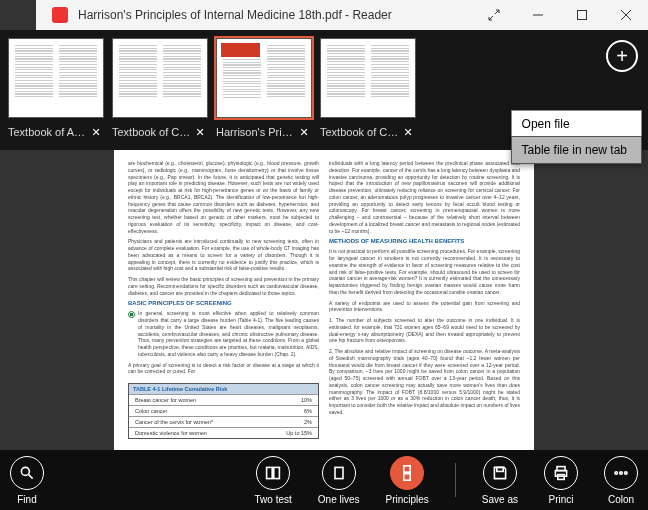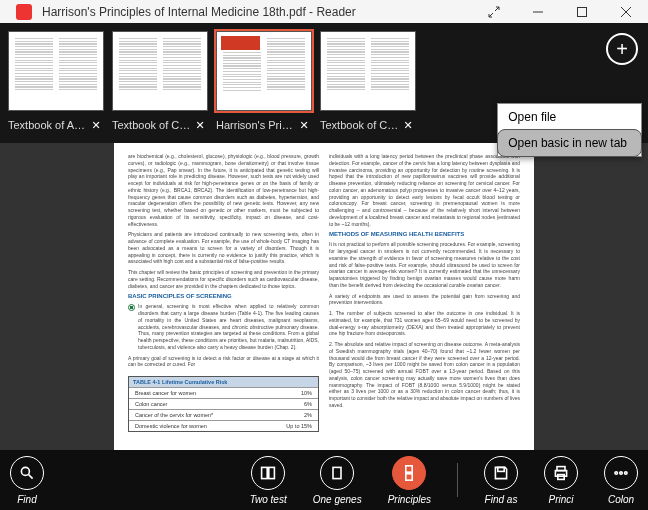--- a/index.html
+++ b/index.html
@@ -1,55 +1,55 @@
 <!DOCTYPE html>
 <html><head>
 <meta charset="utf-8">
 <style>
   * { box-sizing: border-box; margin: 0; padding: 0; font-family: "Segoe UI", Arial, sans-serif; }
   body { width: 648px; height: 510px; background: #333; overflow: hidden; display: flex; flex-direction: column; }
   
-  .titlebar { height: 23px; background: #f5f5f5; display: flex; align-items: center; padding-left: 16px; position: relative; }
+  .titlebar { height: 30px; background: #f5f5f5; display: flex; align-items: center; padding-left: 16px; position: relative; margin-left: 36px; }
   .titlebar-icon { width: 16px; height: 16px; background: #e33; border-radius: 3px; margin-right: 10px; }
   .titlebar-title { font-size: 12px; color: #333; }
   .titlebar-controls { margin-left: auto; display: flex; }
   .titlebar-btn { width: 44px; height: 30px; display: flex; align-items: center; justify-content: center; font-size: 10px; color: #333; }
   .titlebar-btn svg { width: 12px; height: 12px; stroke: #333; stroke-width: 1; fill: none; }
   
   .tabstrip { height: 120px; background: #161616; display: flex; align-items: flex-start; padding: 8px 6px; position: relative; gap: 4px; }
   .tab { width: 100px; display: flex; flex-direction: column; align-items: center; }
   .tab-thumb { width: 96px; height: 80px; background: #fff; border: 1px solid #555; overflow: hidden; position: relative; }
   .tab.selected .tab-thumb { outline: 2px solid #e6583b; }
   .tab-thumb .fake-col { position:absolute; top:6px; bottom:6px; width:40%; }
   .tab-thumb .fake-col.left { left:6px; }
   .tab-thumb .fake-col.right { right:6px; }
   .tab-thumb .orange-band { position:absolute; top:4px; left:4px; width:42%; height:14px; background:#d03a24; }
   .tab-label-row { width:100%; display:flex; align-items:center; justify-content:space-between; margin-top:6px; padding:0 2px; }
   .tab-label { font-size:11px; color:#ddd; white-space:nowrap; overflow:hidden; text-overflow:ellipsis; flex:1; }
   .tab-close { width:16px; height:16px; display:flex; align-items:center; justify-content:center; color:#fff; font-size:11px; }
   .add-btn { position:absolute; top:10px; right:10px; width:32px; height:32px; border:2px solid #fff; border-radius:50%; display:flex; align-items:center; justify-content:center; color:#fff; font-size:20px; line-height:1; }
   
   .dropdown { position:absolute; top: 80px; right: 6px; background:#fff; border:1px solid #888; font-size:12px; box-shadow:0 2px 6px rgba(0,0,0,.4); z-index:10; }
-  .dropdown-item { padding:6px 14px 6px 10px; white-space:nowrap;border-radius:8px; }
+  .dropdown-item { padding:6px 14px 6px 10px; white-space:nowrap; }
   .dropdown-item.selected { background:#b8b8b8; border:1px solid #555; margin:-1px; }
   
   .viewer { flex:1; background:#333; display:flex; justify-content:center; padding-top:0; overflow:hidden; }
   .page { width:420px; height:100%; background:#fff; padding:10px 14px; display:flex; gap:10px; font-size:5px; color:#333; overflow:hidden; }
   .pcol { flex:1; display:flex; flex-direction:column; gap:4px; }
   .para { line-height:1.35; text-align:justify; color:#444; }
   .bluehead { color:#1a5fa0; font-weight:bold; font-size:6px; }
   .bullet { display:flex; gap:3px; }
   .bullet .dot { width:7px; height:7px; border:1.5px solid #1f7a3d; border-radius:50%; flex-shrink:0; margin-top:1px; background:radial-gradient(circle,#1f7a3d 40%, transparent 42%); }
   .ptable { border:1px solid #555; margin-top:4px; }
   .ptable-head { background:#c7d6e6; color:#1a5fa0; font-size:5.5px; font-weight:bold; padding:2px 4px; }
   .ptable-row { display:flex; justify-content:space-between; padding:2px 6px; border-top:1px solid #999; font-size:5.5px; }
   
   .toolbar { height:60px; background:#0e0e0e; display:flex; align-items:center; justify-content:center; gap:26px; padding:0 10px; }
   .toolbar .spacer { flex:1; }
-  .tool { display:flex; flex-direction:column; align-items:center; gap:4px; color:#fff; font-size:10px;font-style:italic; }
+  .tool { display:flex; flex-direction:column; align-items:center; gap:4px; color:#fff; font-size:10px; }
   .tool-icon { width:34px; height:34px; border:1.5px solid #fff; border-radius:50%; display:flex; align-items:center; justify-content:center; }
   .tool-icon svg { width:16px; height:16px; stroke:#fff; fill:none; stroke-width:2; }
   .tool-icon.active { background:#e6583b; border-color:#e6583b; }
   .divider { width:1px; height:34px; background:#555; }
   .fake-lines > div { height:1.2px; background:#ccc; margin-bottom:1.5px; }
 </style>
 </head>
 <body>
 
 <div class="titlebar">
@@ -282,21 +282,21 @@
     </div>
     <div class="tab-label-row">
       <span class="tab-label">Textbook of Crit…</span>
       <span class="tab-close">✕</span>
     </div>
   </div>
   <div class="add-btn">+</div>
 
   <div class="dropdown">
     <div class="dropdown-item">Open file</div>
-    <div class="dropdown-item selected">Open basic in new tab</div>
+    <div class="dropdown-item selected">Table file in new tab</div>
   </div>
 </div>
 
 <div class="viewer">
   <div class="page">
     <div class="pcol">
       <div class="para">are biochemical (e.g., cholesterol, glucose), physiologic (e.g., blood pressure, growth curves), or radiologic (e.g., mammogram, bone densitometry) or that involve tissue specimens (e.g., Pap smear). In the future, it is anticipated that genetic testing will play an important role in predicting disease. However, such tests are not widely used except for individuals at risk for high-penetrance genes or on the basis of family or ethnic history (e.g., BRCA1, BRCA2). The identification of low-penetrance but high-frequency genes that cause common disorders such as diabetes, hypertension, and macular degeneration offers the possibility of new genetic tests. However, any new screening test, whether based on genetic or other markers, must be subjected to rigorous evaluation of its sensitivity, specificity, impact on disease, and cost-effectiveness.</div>
       <div class="para">Physicians and patients are introduced continually to new screening tests, often in advance of complete evaluation. For example, the use of whole-body CT imaging has been advocated as a means to screen for a variety of disorders. Though it is appealing in concept, there is currently no evidence to justify this practice, which is associated with high cost and a substantial risk of false-positive results.</div>
       <div class="para">This chapter will review the basic principles of screening and prevention in the primary care setting. Recommendations for specific disorders such as cardiovascular disease, diabetes, and cancer are provided in the chapters dedicated to those topics.</div>
       <div class="bluehead">BASIC PRINCIPLES OF SCREENING</div>
@@ -355,40 +355,40 @@
         </svg>
     </div>
     <span>Two test</span>
   </div>
   <div class="tool">
     <div class="tool-icon">
       <svg viewBox="0 0 20 20">
           <rect x="5" y="3" width="10" height="14"></rect>
         </svg>
     </div>
-    <span>One genes</span>
+    <span>One lives</span>
   </div>
   <div class="tool">
     <div class="tool-icon active">
       <svg viewBox="0 0 20 20">
           <rect x="6" y="1" width="8" height="8"></rect>
           <rect x="6" y="11" width="8" height="8"></rect>
         </svg>
     </div>
     <span>Principles</span>
   </div>
   <div class="divider"></div>
   <div class="tool">
     <div class="tool-icon">
       <svg viewBox="0 0 20 20">
           <path d="M3 3h12l2 2v12H3z"></path>
           <rect x="6" y="3" width="8" height="5"></rect>
         </svg>
     </div>
-    <span>Find as</span>
+    <span>Save as</span>
   </div>
   <div class="tool">
     <div class="tool-icon">
       <svg viewBox="0 0 20 20">
           <rect x="5" y="2" width="10" height="5"></rect>
           <rect x="3" y="7" width="14" height="7"></rect>
           <rect x="6" y="12" width="8" height="6"></rect>
         </svg>
     </div>
     <span>Princi</span>

